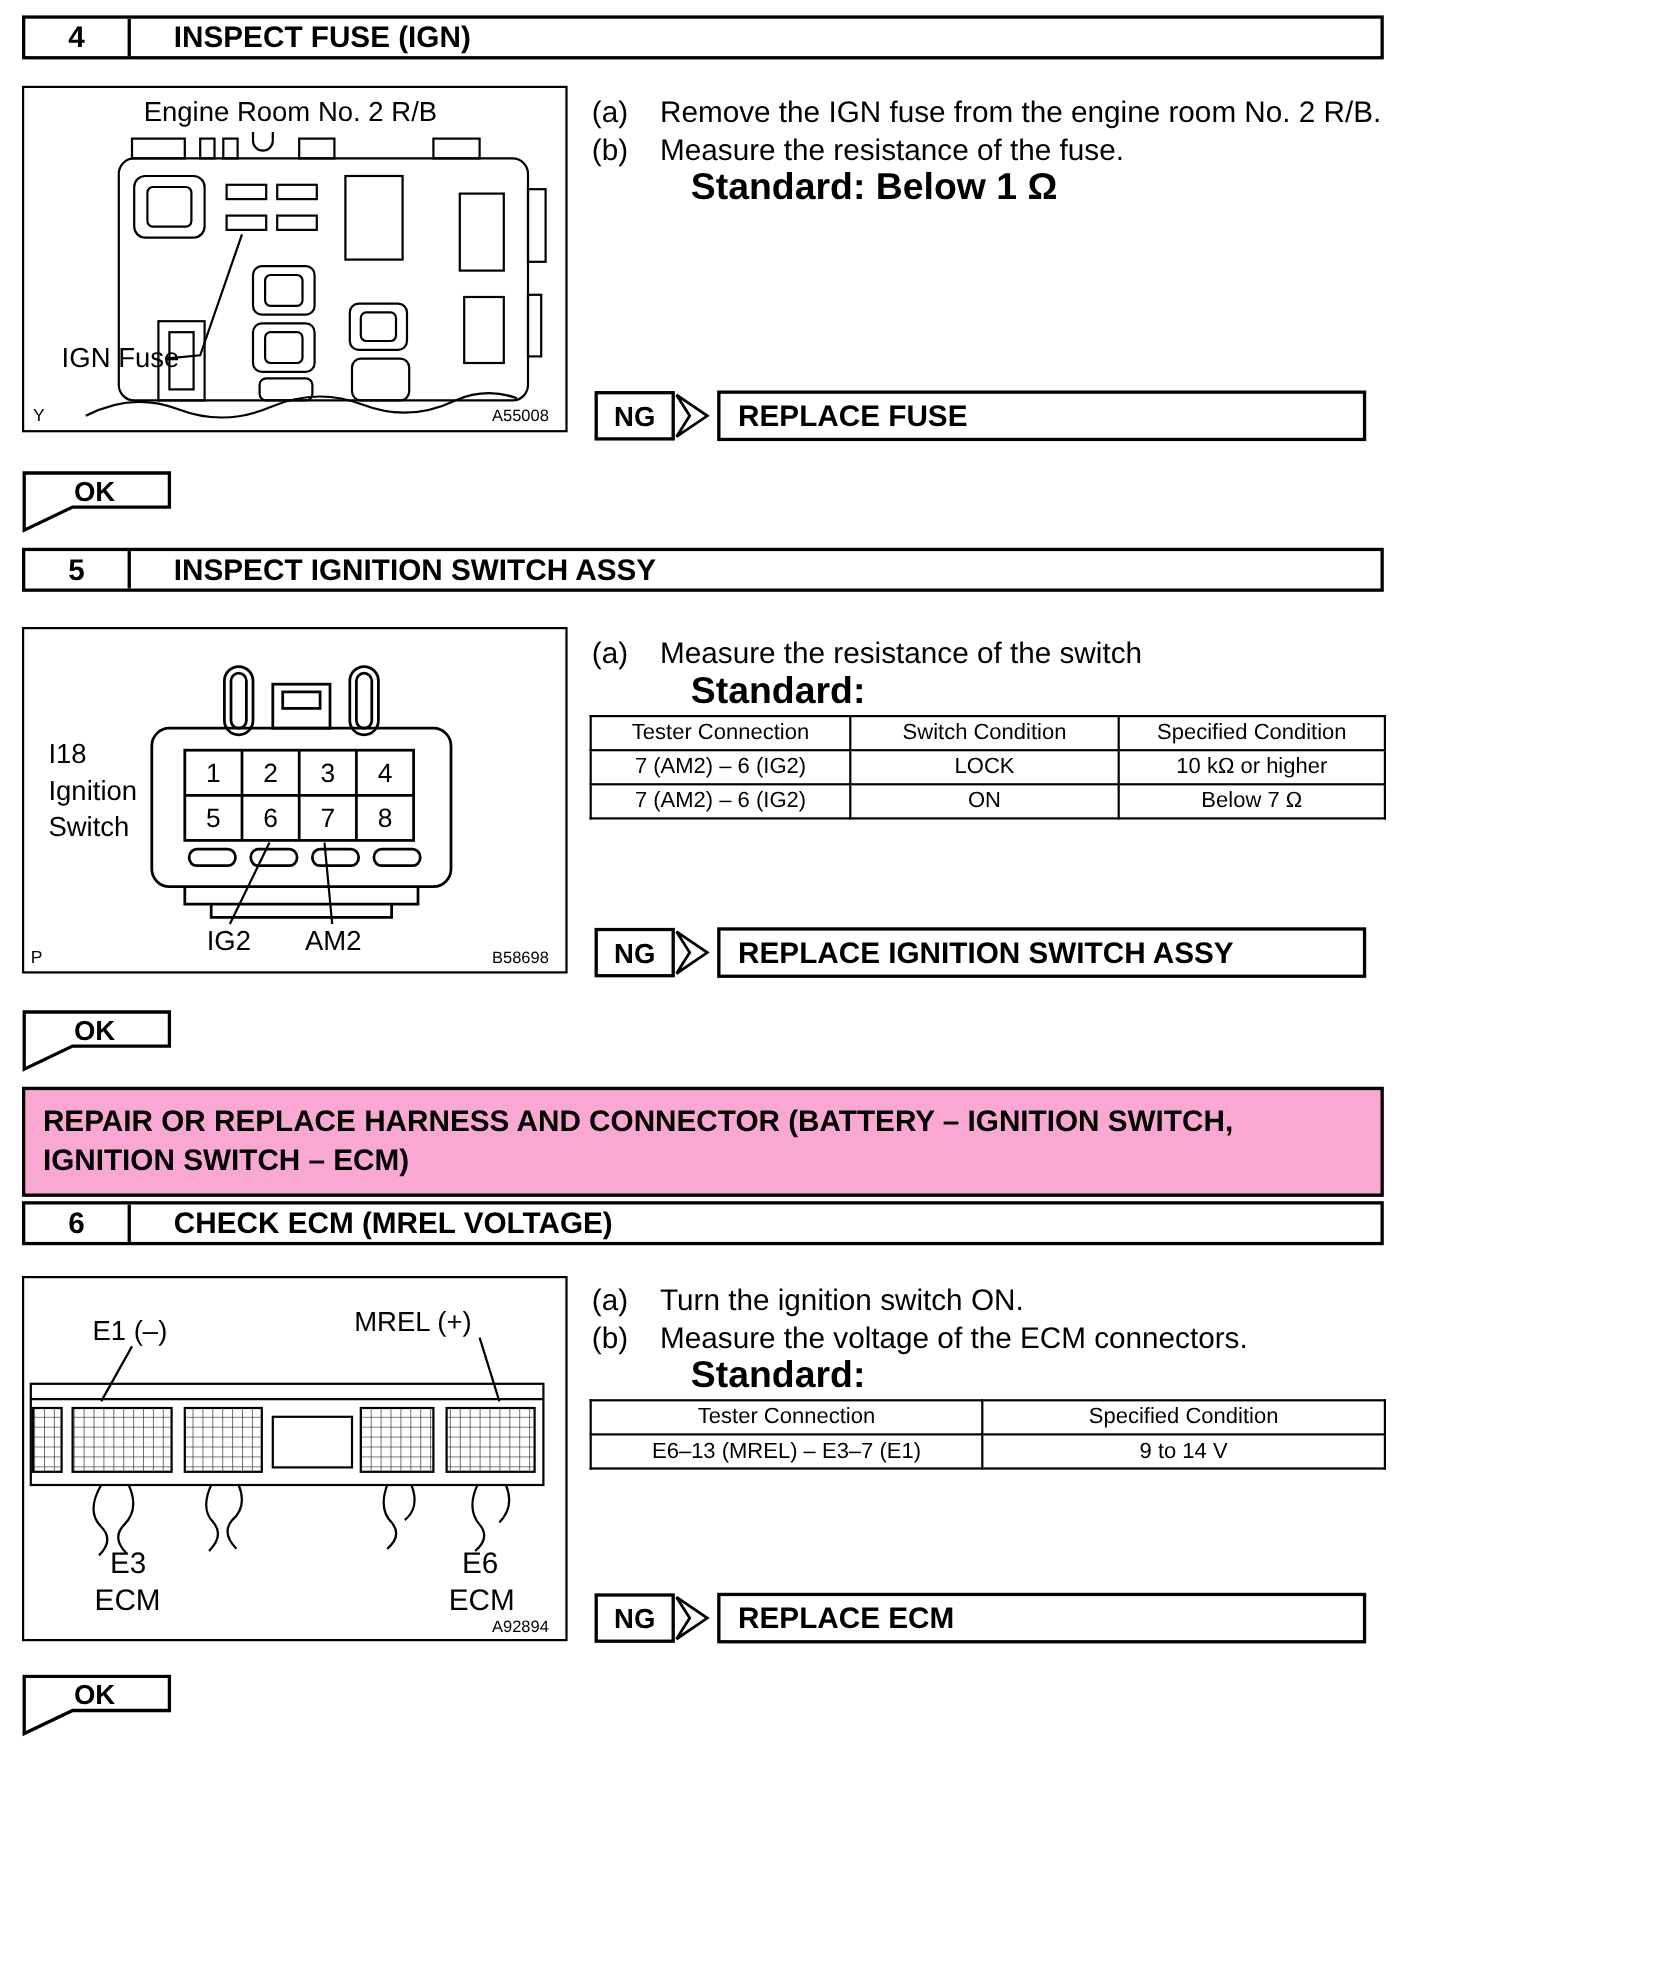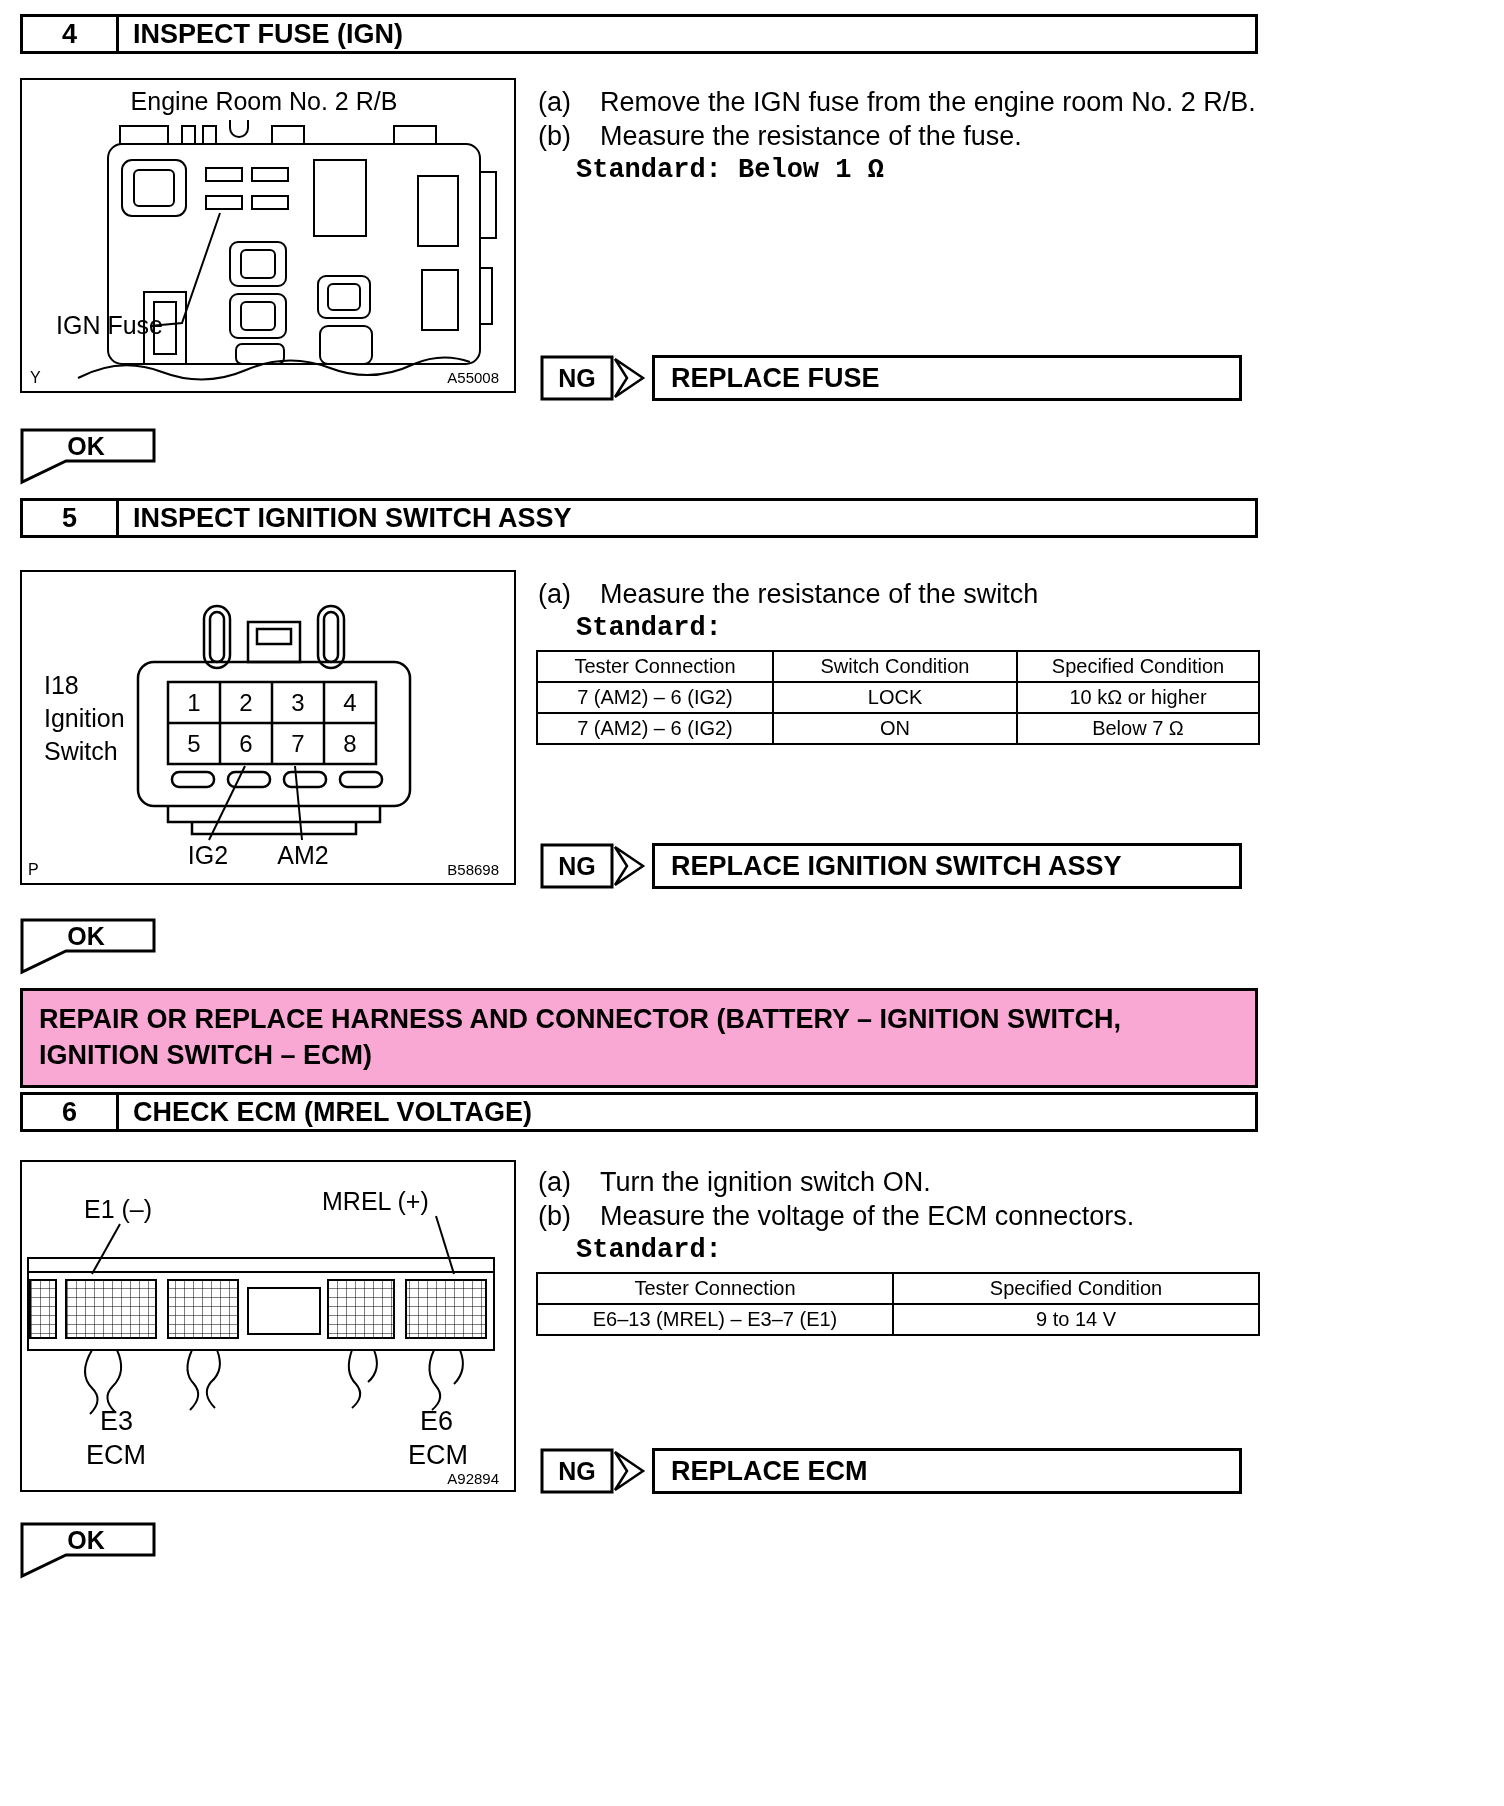--- a/index.html
+++ b/index.html
@@ -15,36 +15,36 @@
     position:absolute; left:20px; width:1238px; height:40px;
     border:3px solid #000; display:flex; background:#fff;
   }
   .step-num {
     width:96px; border-right:3px solid #000; display:flex;
     align-items:center; justify-content:center;
     font-weight:bold; font-size:27px;
   }
   .step-title {
     flex:1; display:flex; align-items:center; padding-left:14px;
-    font-weight:bold; font-size:27px; white-space:nowrap;
+    font-weight:bold; font-size:27px; white-space:nowrap;margin-left:25px;
   }
 
   .figure {
     position:absolute; left:20px; width:496px;
     border:2px solid #000; background:#fff; overflow:hidden;
   }
   svg text { font-family:"Liberation Sans", sans-serif; fill:#000; }
 
   .instr {
     position:absolute; left:538px; width:740px;
     font-size:27px; display:flex; line-height:32px;
   }
   .bullet { width:62px; flex-shrink:0; }
   .standard {
-    position:absolute; left:576px; font-size:27px; font-weight:bold; line-height:32px;font-family:Liberation Mono, monospace;
+    position:absolute; left:628px; font-size:34px; font-weight:bold; line-height:32px;
   }
 
   .spec-table {
     position:absolute; left:536px; border-collapse:collapse; table-layout:fixed;
     background:#fff;
   }
   .spec-table td {
     border:2px solid #000; font-size:20px; text-align:center;
     height:31px; padding:0 6px; overflow:hidden; white-space:nowrap;
   }

